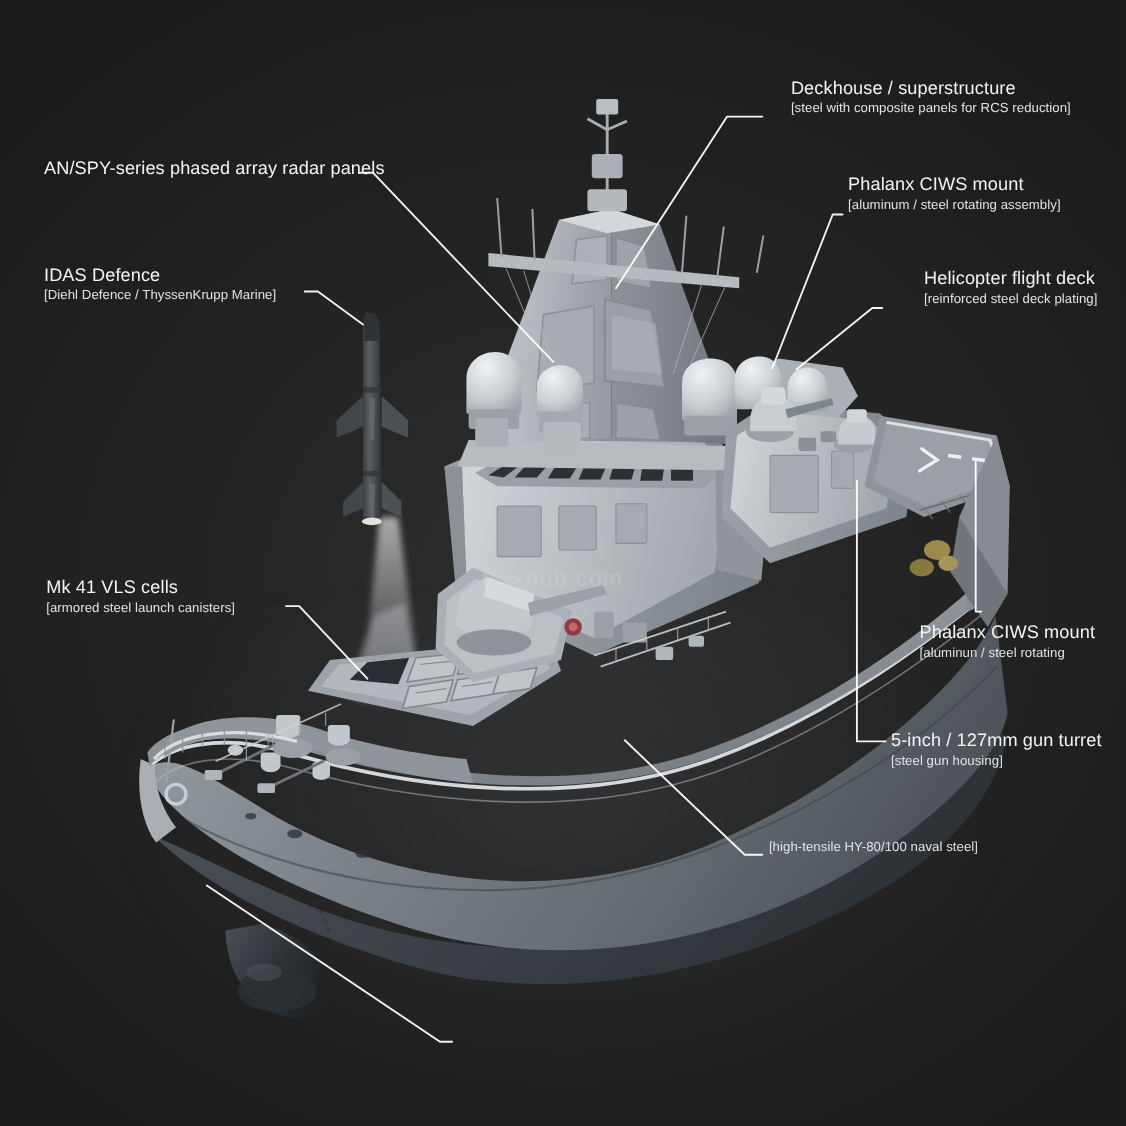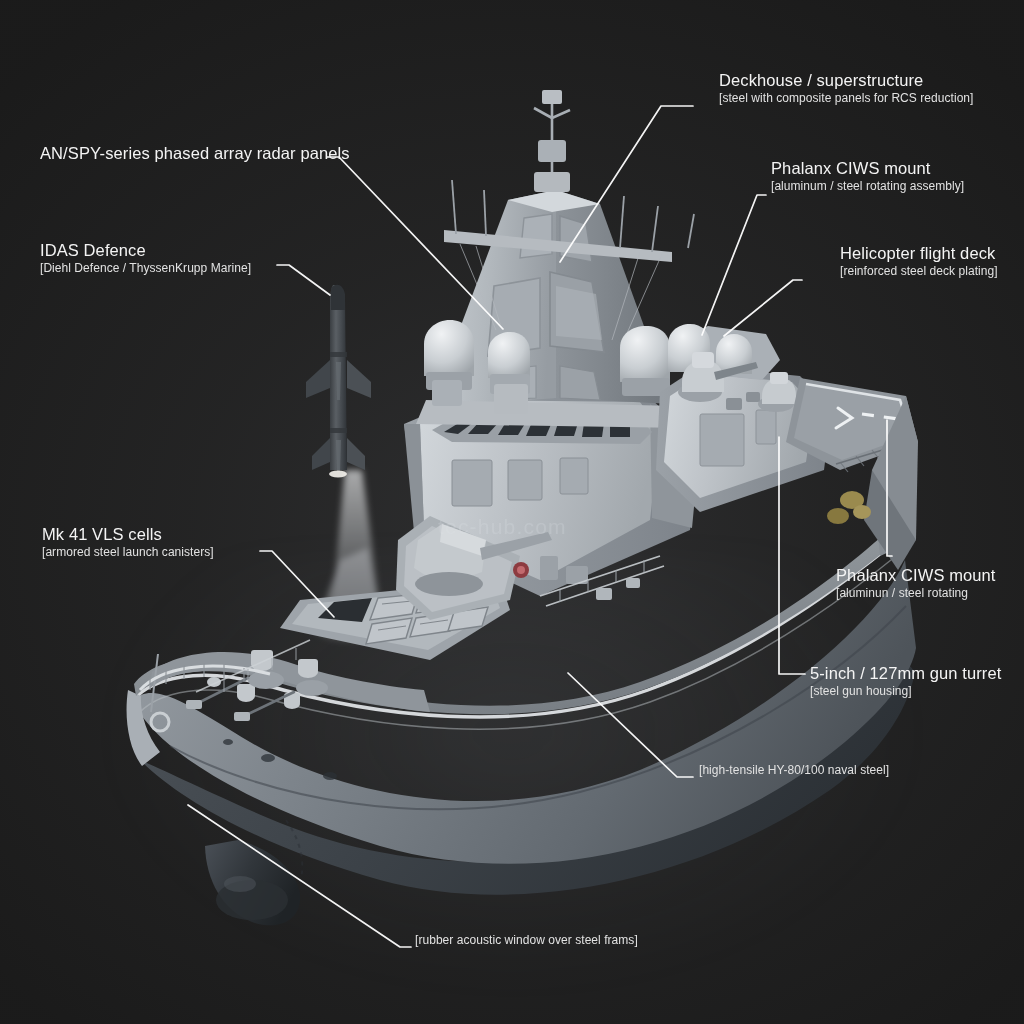--- a/index.html
+++ b/index.html
@@ -466,17 +466,16 @@
         <div class="t2">[steel gun housing]</div>
       </div>
       <div class="label " style="left: 42px; top: 524px;">
         <div class="t1">Mk 41 VLS cells</div>
         <div class="t2">[armored steel launch canisters]</div>
       </div>
       <div class="label " style="left: 699px; top: 762px;">
         <div class="t2">[high-tensile HY-80/100 naval steel]</div>
       </div>
       <div class="label " style="left: 415px; top: 932px;">
-        <div class="t2">[rubber acoustic window over steel frams]</div>
       </div>
     </div>
 
 </div>
 
 </body></html>

